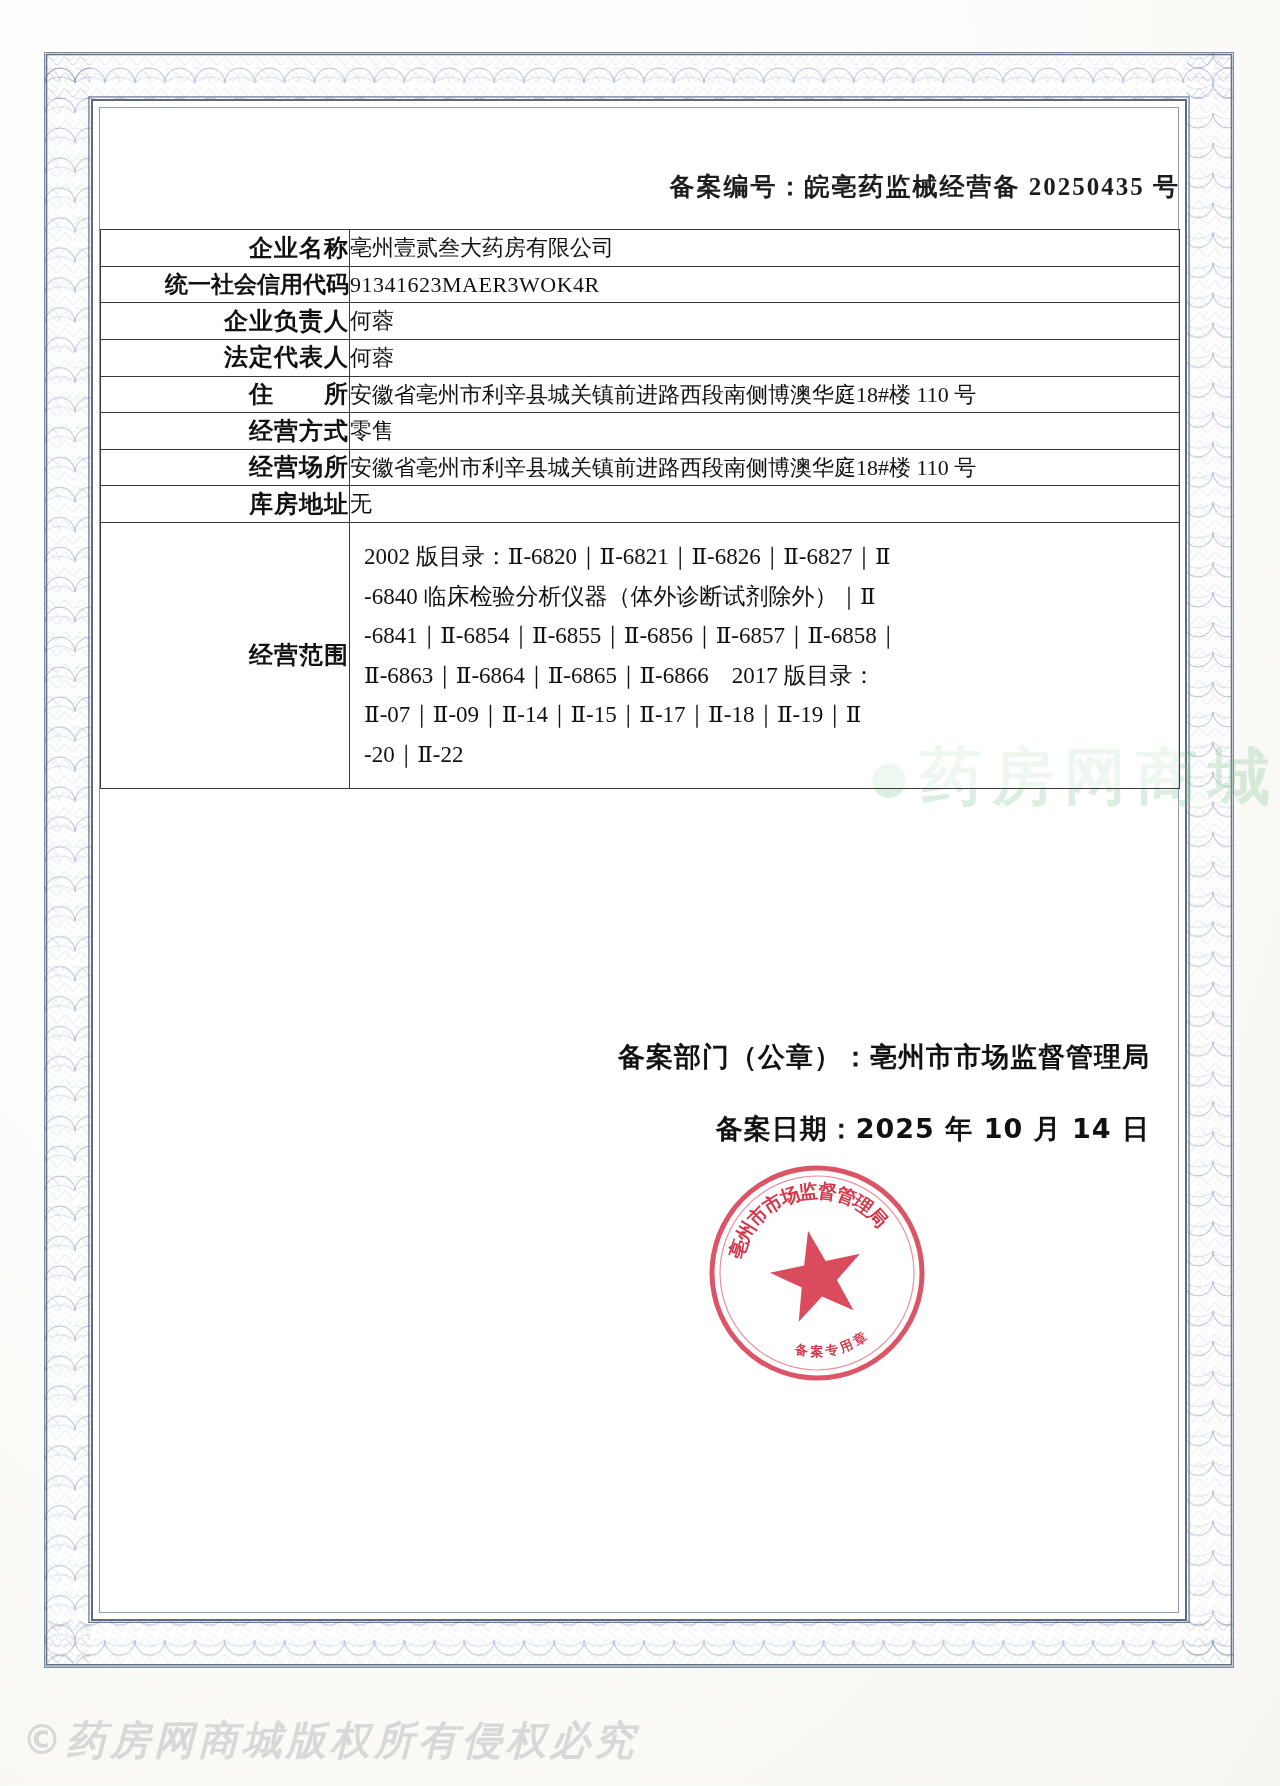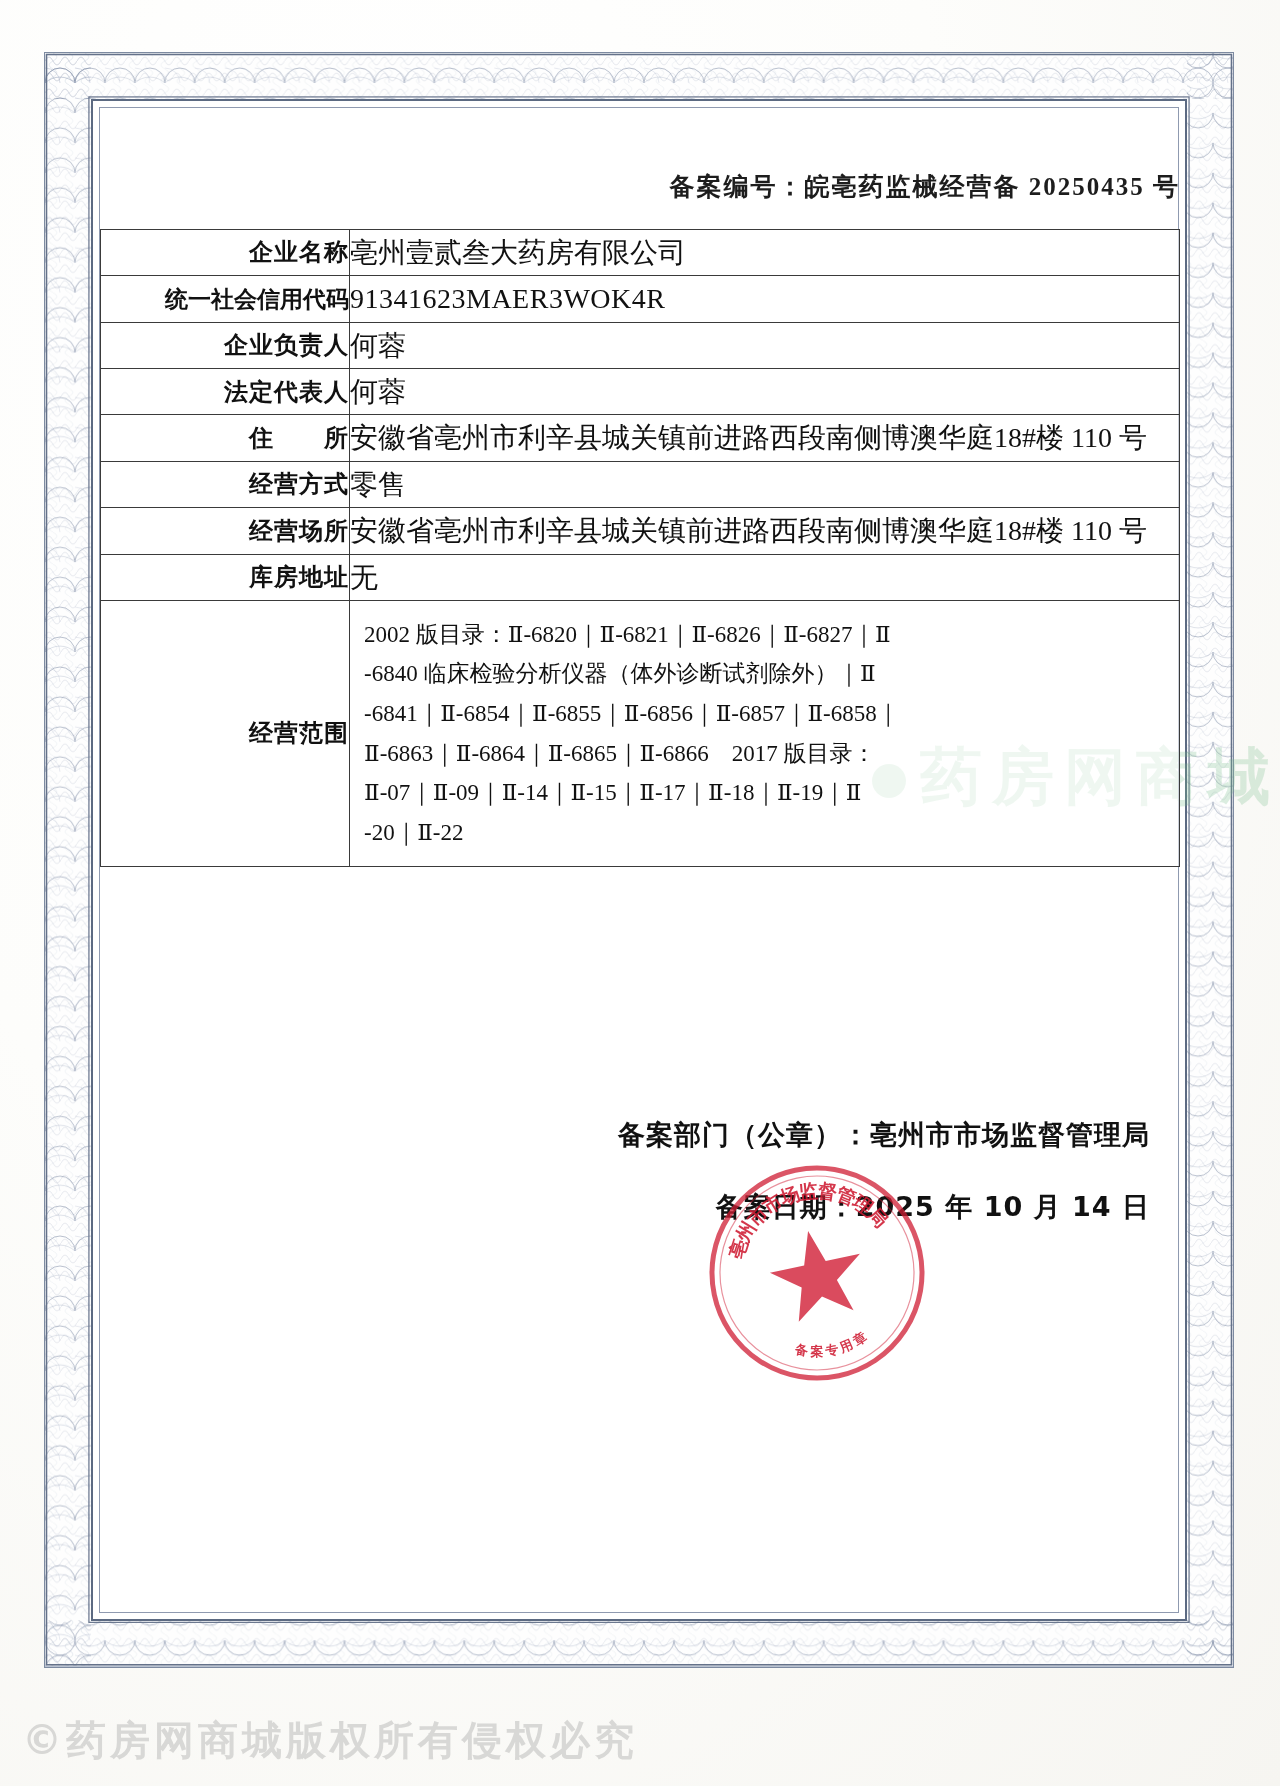--- a/index.html
+++ b/index.html
@@ -55,21 +55,21 @@
   .wm-center .dot{
     display:inline-block;width:34px;height:34px;border-radius:50%;
     background:rgba(120,190,140,0.26);
     vertical-align:middle;margin-right:14px;
   }
   .wm-bottom{
     position:absolute;left:22px;bottom:18px;
     font-family:"DejaVu Sans","Liberation Sans",sans-serif;
     font-size:40px;font-weight:700;letter-spacing:4px;
     color:rgba(140,140,140,0.30);
-    pointer-events:none;user-select:none;white-space:nowrap;
+    pointer-events:none;user-select:none;white-space:nowrap;font-style:italic;
   }
 
   
   #content{
     position:absolute;
     left:100px;top:150px;right:100px;
   }
 
   .cert-title{
     text-align:center;
@@ -114,21 +114,21 @@
     font-size:24px;
     font-weight:700;
     color:#111;
     font-family:Liberation Sans, sans-serif;
     letter-spacing:1px;
     padding:12px 6px;
     line-height:1.35;
   }
   td.lbl.wide{letter-spacing:0px;font-size:23px;}
   td.val{
-    font-size:28px;
+    font-size:22px;
     color:#111;
     padding:12px 8px 12px 14px;
     line-height:1.62;
     font-family:"Liberation Serif","DejaVu Serif",serif;
     font-weight:500;
   }
   td.val.mono{
     font-family:"Liberation Serif","DejaVu Serif",serif;
     letter-spacing:.5px;
   }

